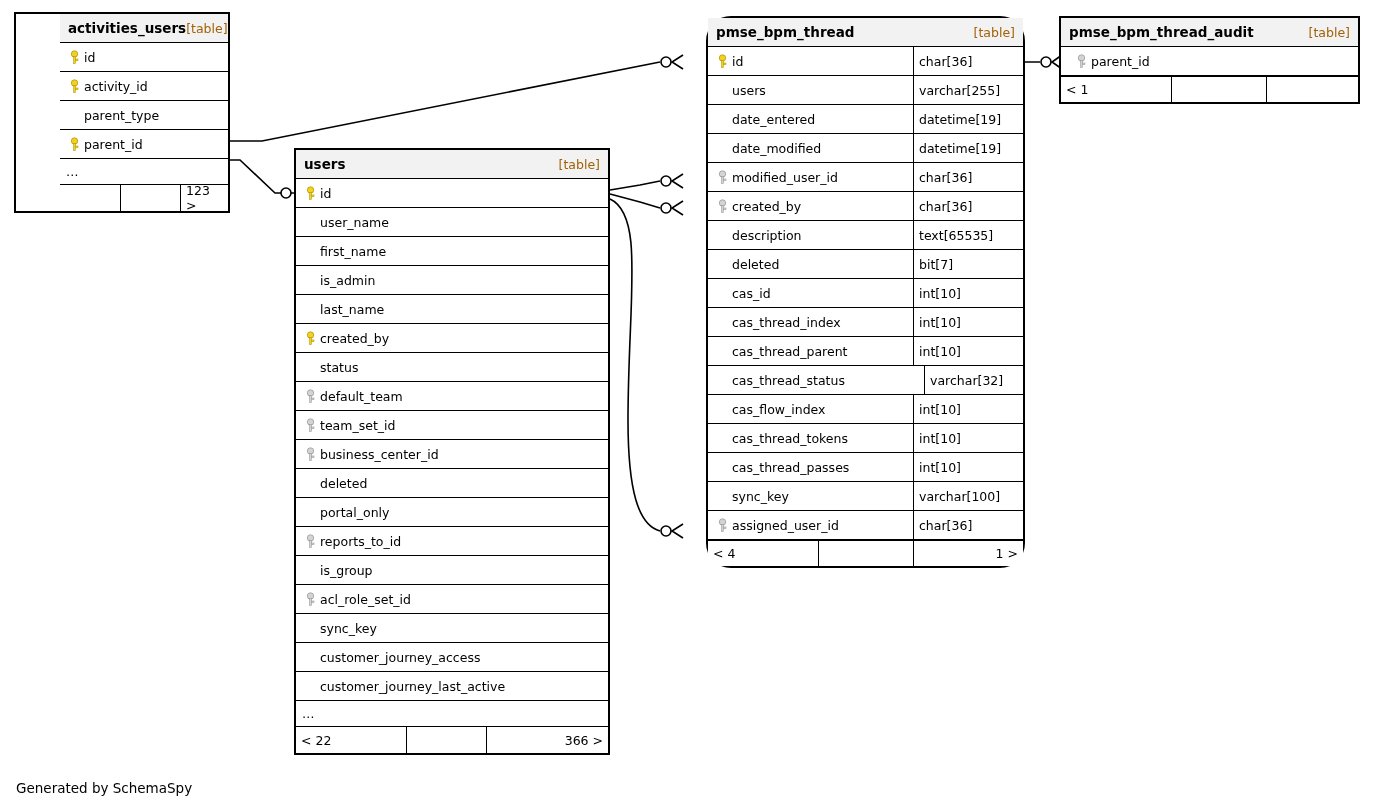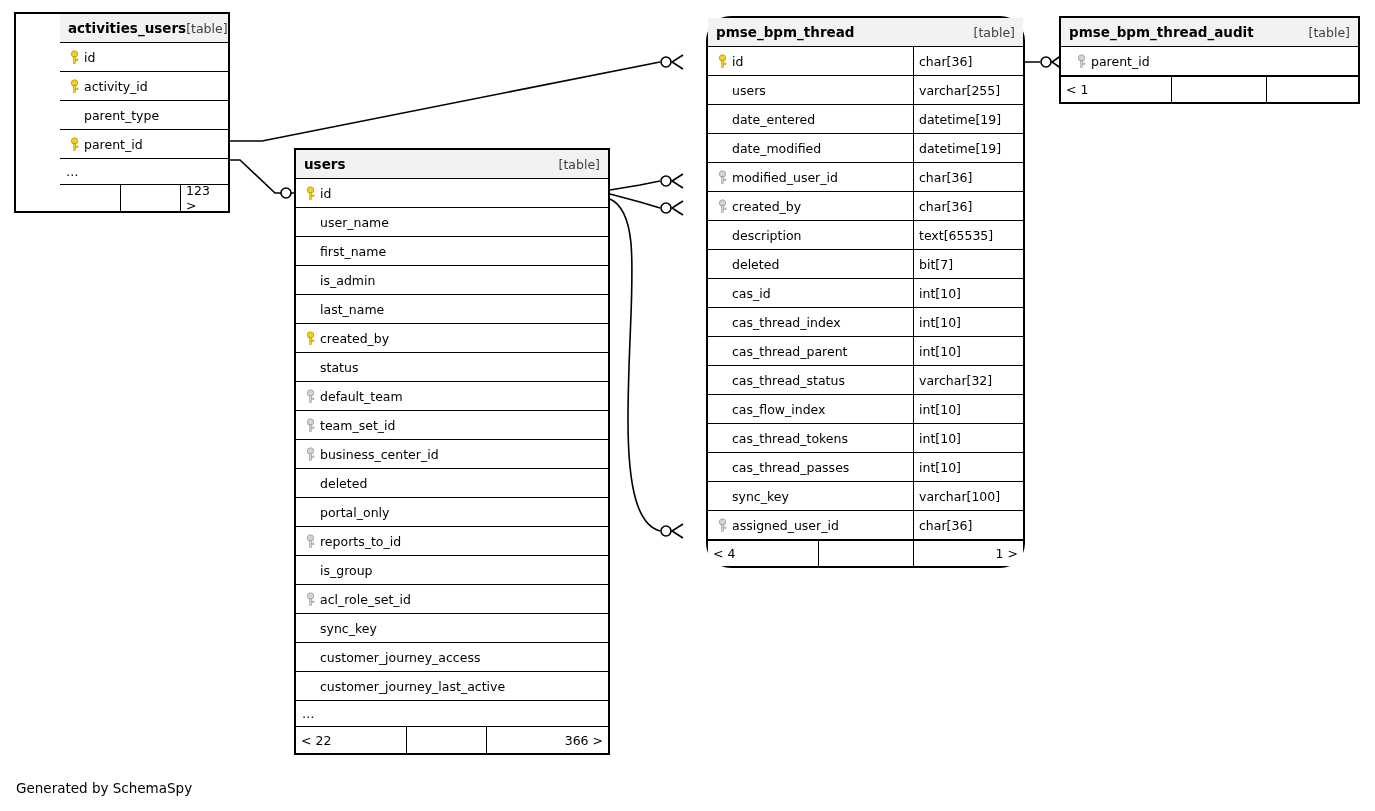--- a/index.html
+++ b/index.html
@@ -44,21 +44,21 @@
     padding: 0 8px;
     box-sizing: border-box;
   }
   .tbl-name {
     font-weight: bold;
     font-size: 13.5px;
     color: #000000;
   }
   .tbl-tag {
     font-size: 12.5px;
-    color: #404040;
+    color: #a16207;
   }
   .col-row {
     display: flex;
     align-items: flex-start;
     height: 29px;
     border-bottom: 1px solid #000000;
     box-sizing: border-box;
     background: #ffffff;
   }
   .col-row:last-child { border-bottom: none; }
@@ -515,21 +515,21 @@
         <span class="col-label">cas_thread_parent</span>
       </div>
       <div class="col-type-cell" style="width:110px;">int[10]</div>
     </div>
 
     <div class="col-row">
       <div class="col-name-cell">
         <span class="keyslot"></span>
         <span class="col-label">cas_thread_status</span>
       </div>
-      <div class="col-type-cell" style="width:110px;">varchar[32]</div>
+      <div class="col-type-cell" style="width:99px;">varchar[32]</div>
     </div>
 
     <div class="col-row">
       <div class="col-name-cell">
         <span class="keyslot"></span>
         <span class="col-label">cas_flow_index</span>
       </div>
       <div class="col-type-cell" style="width:110px;">int[10]</div>
     </div>
 

